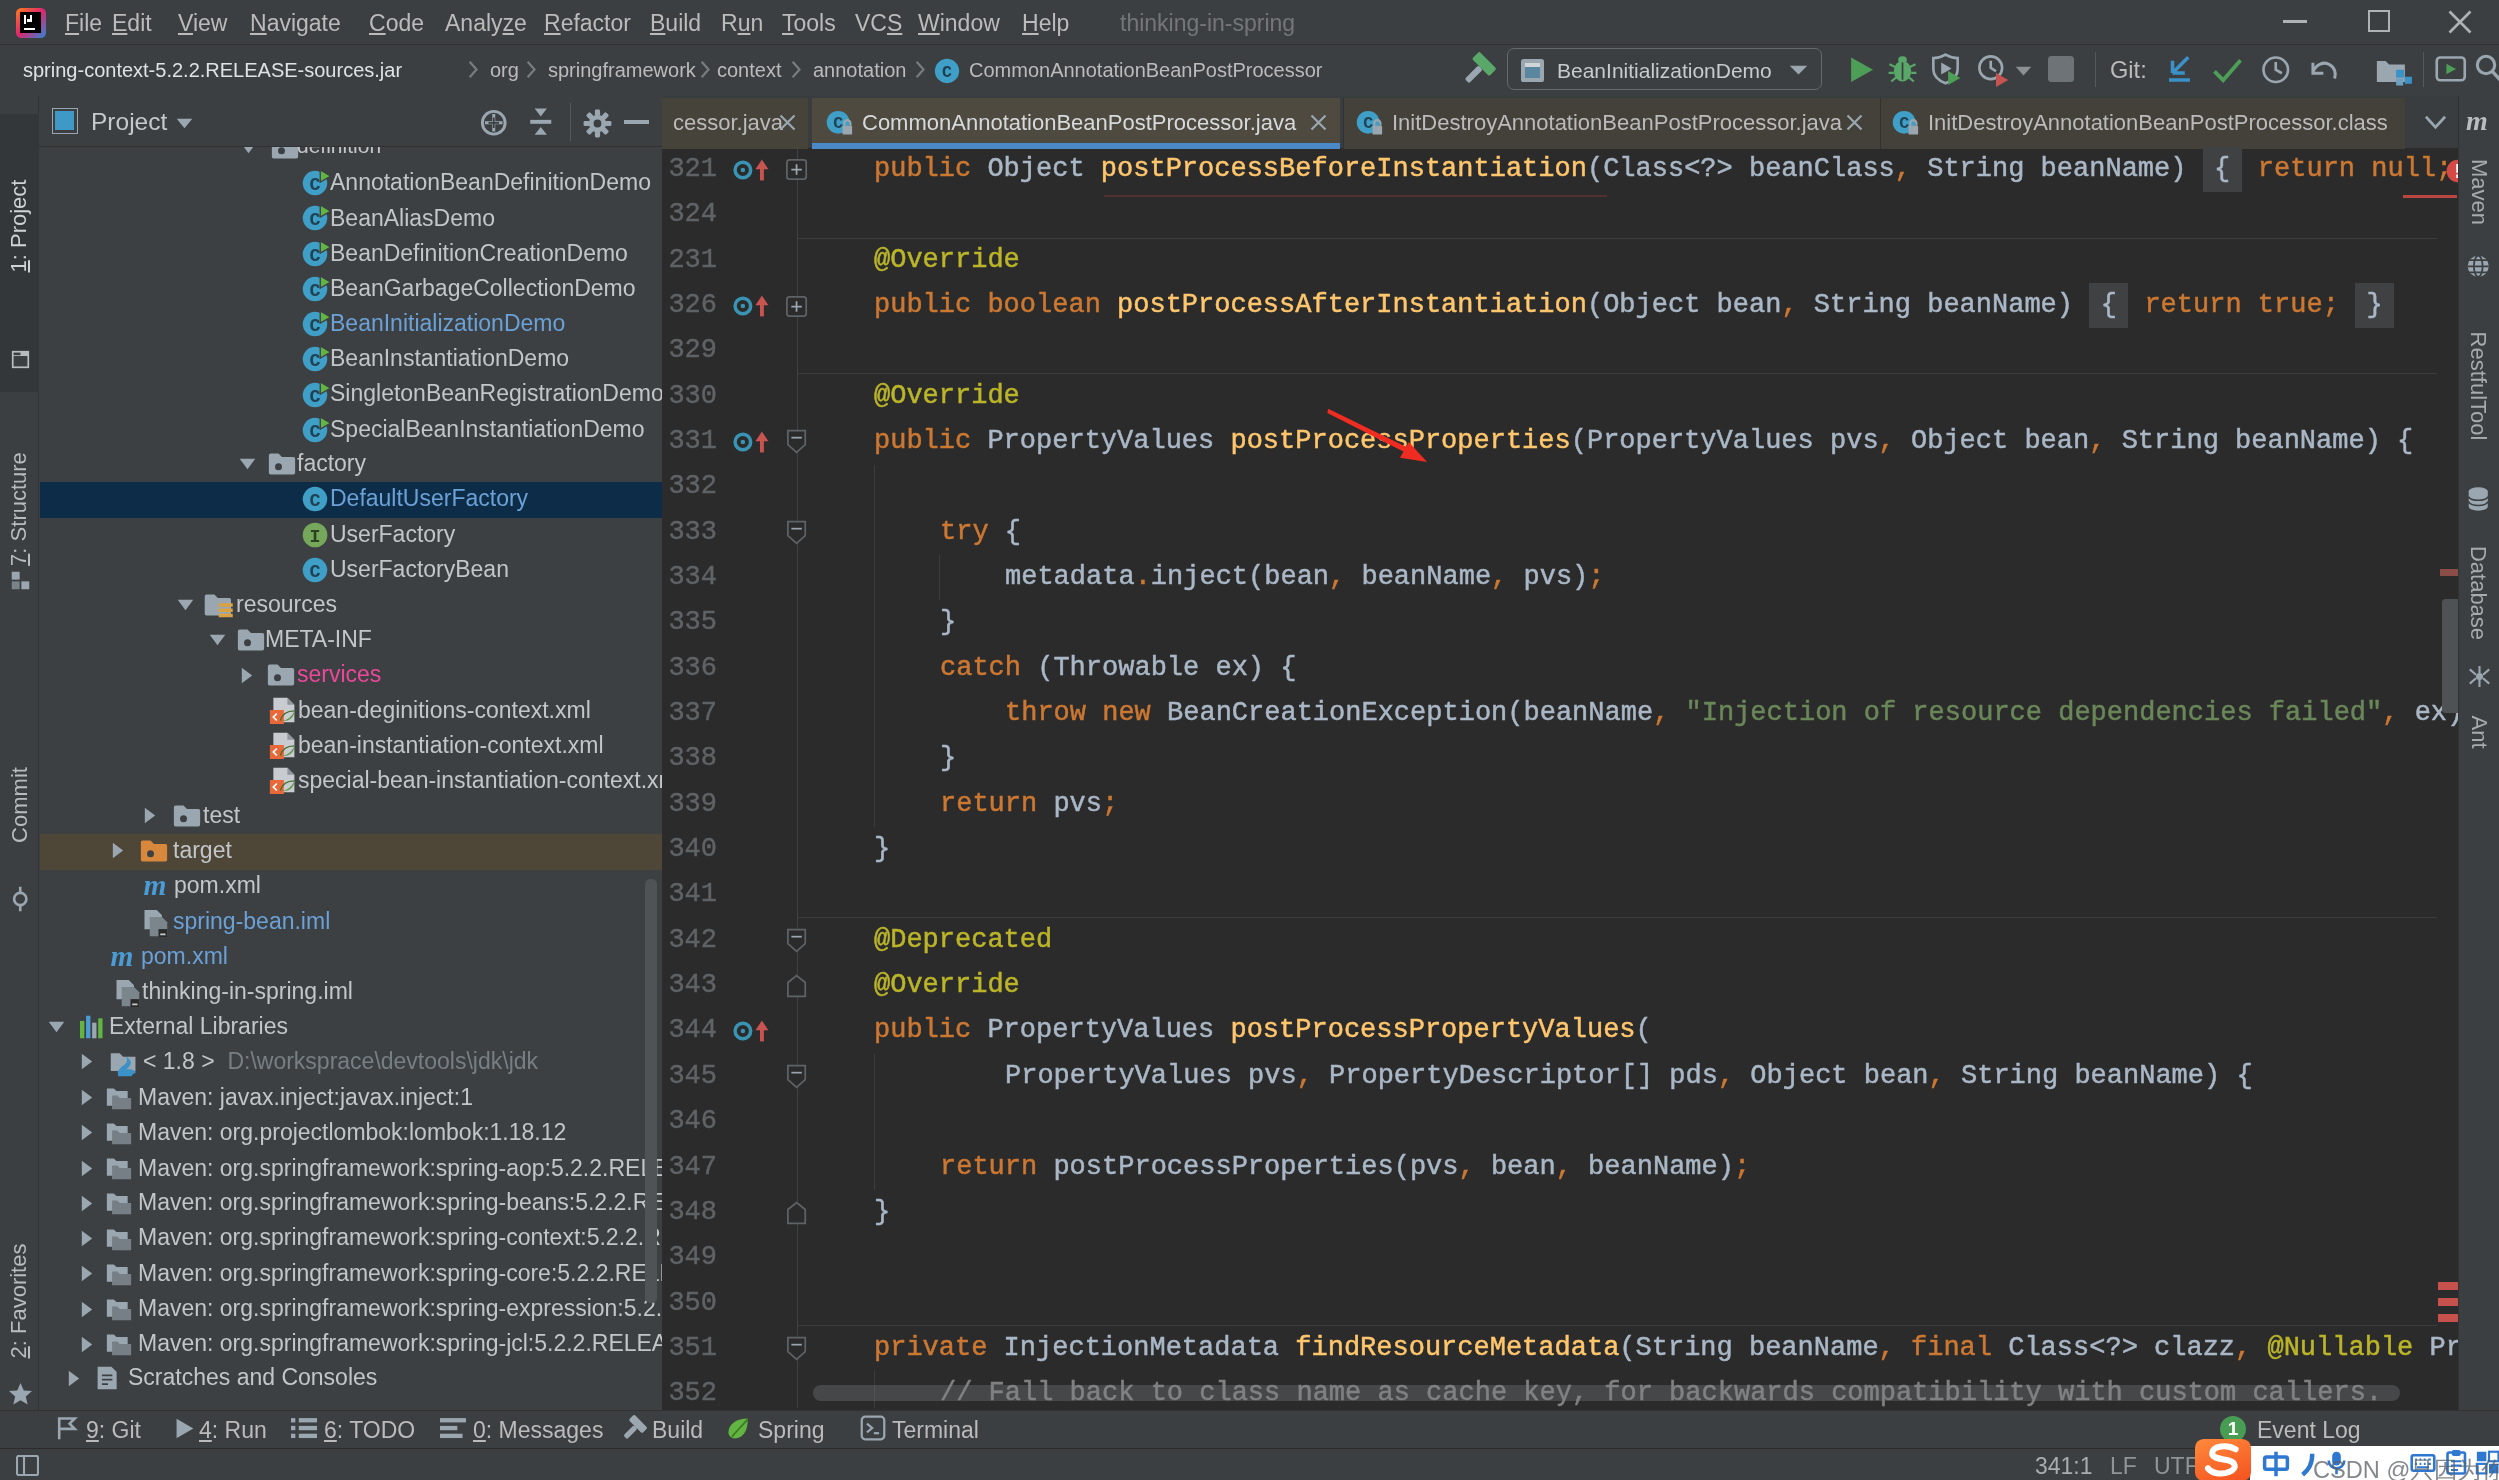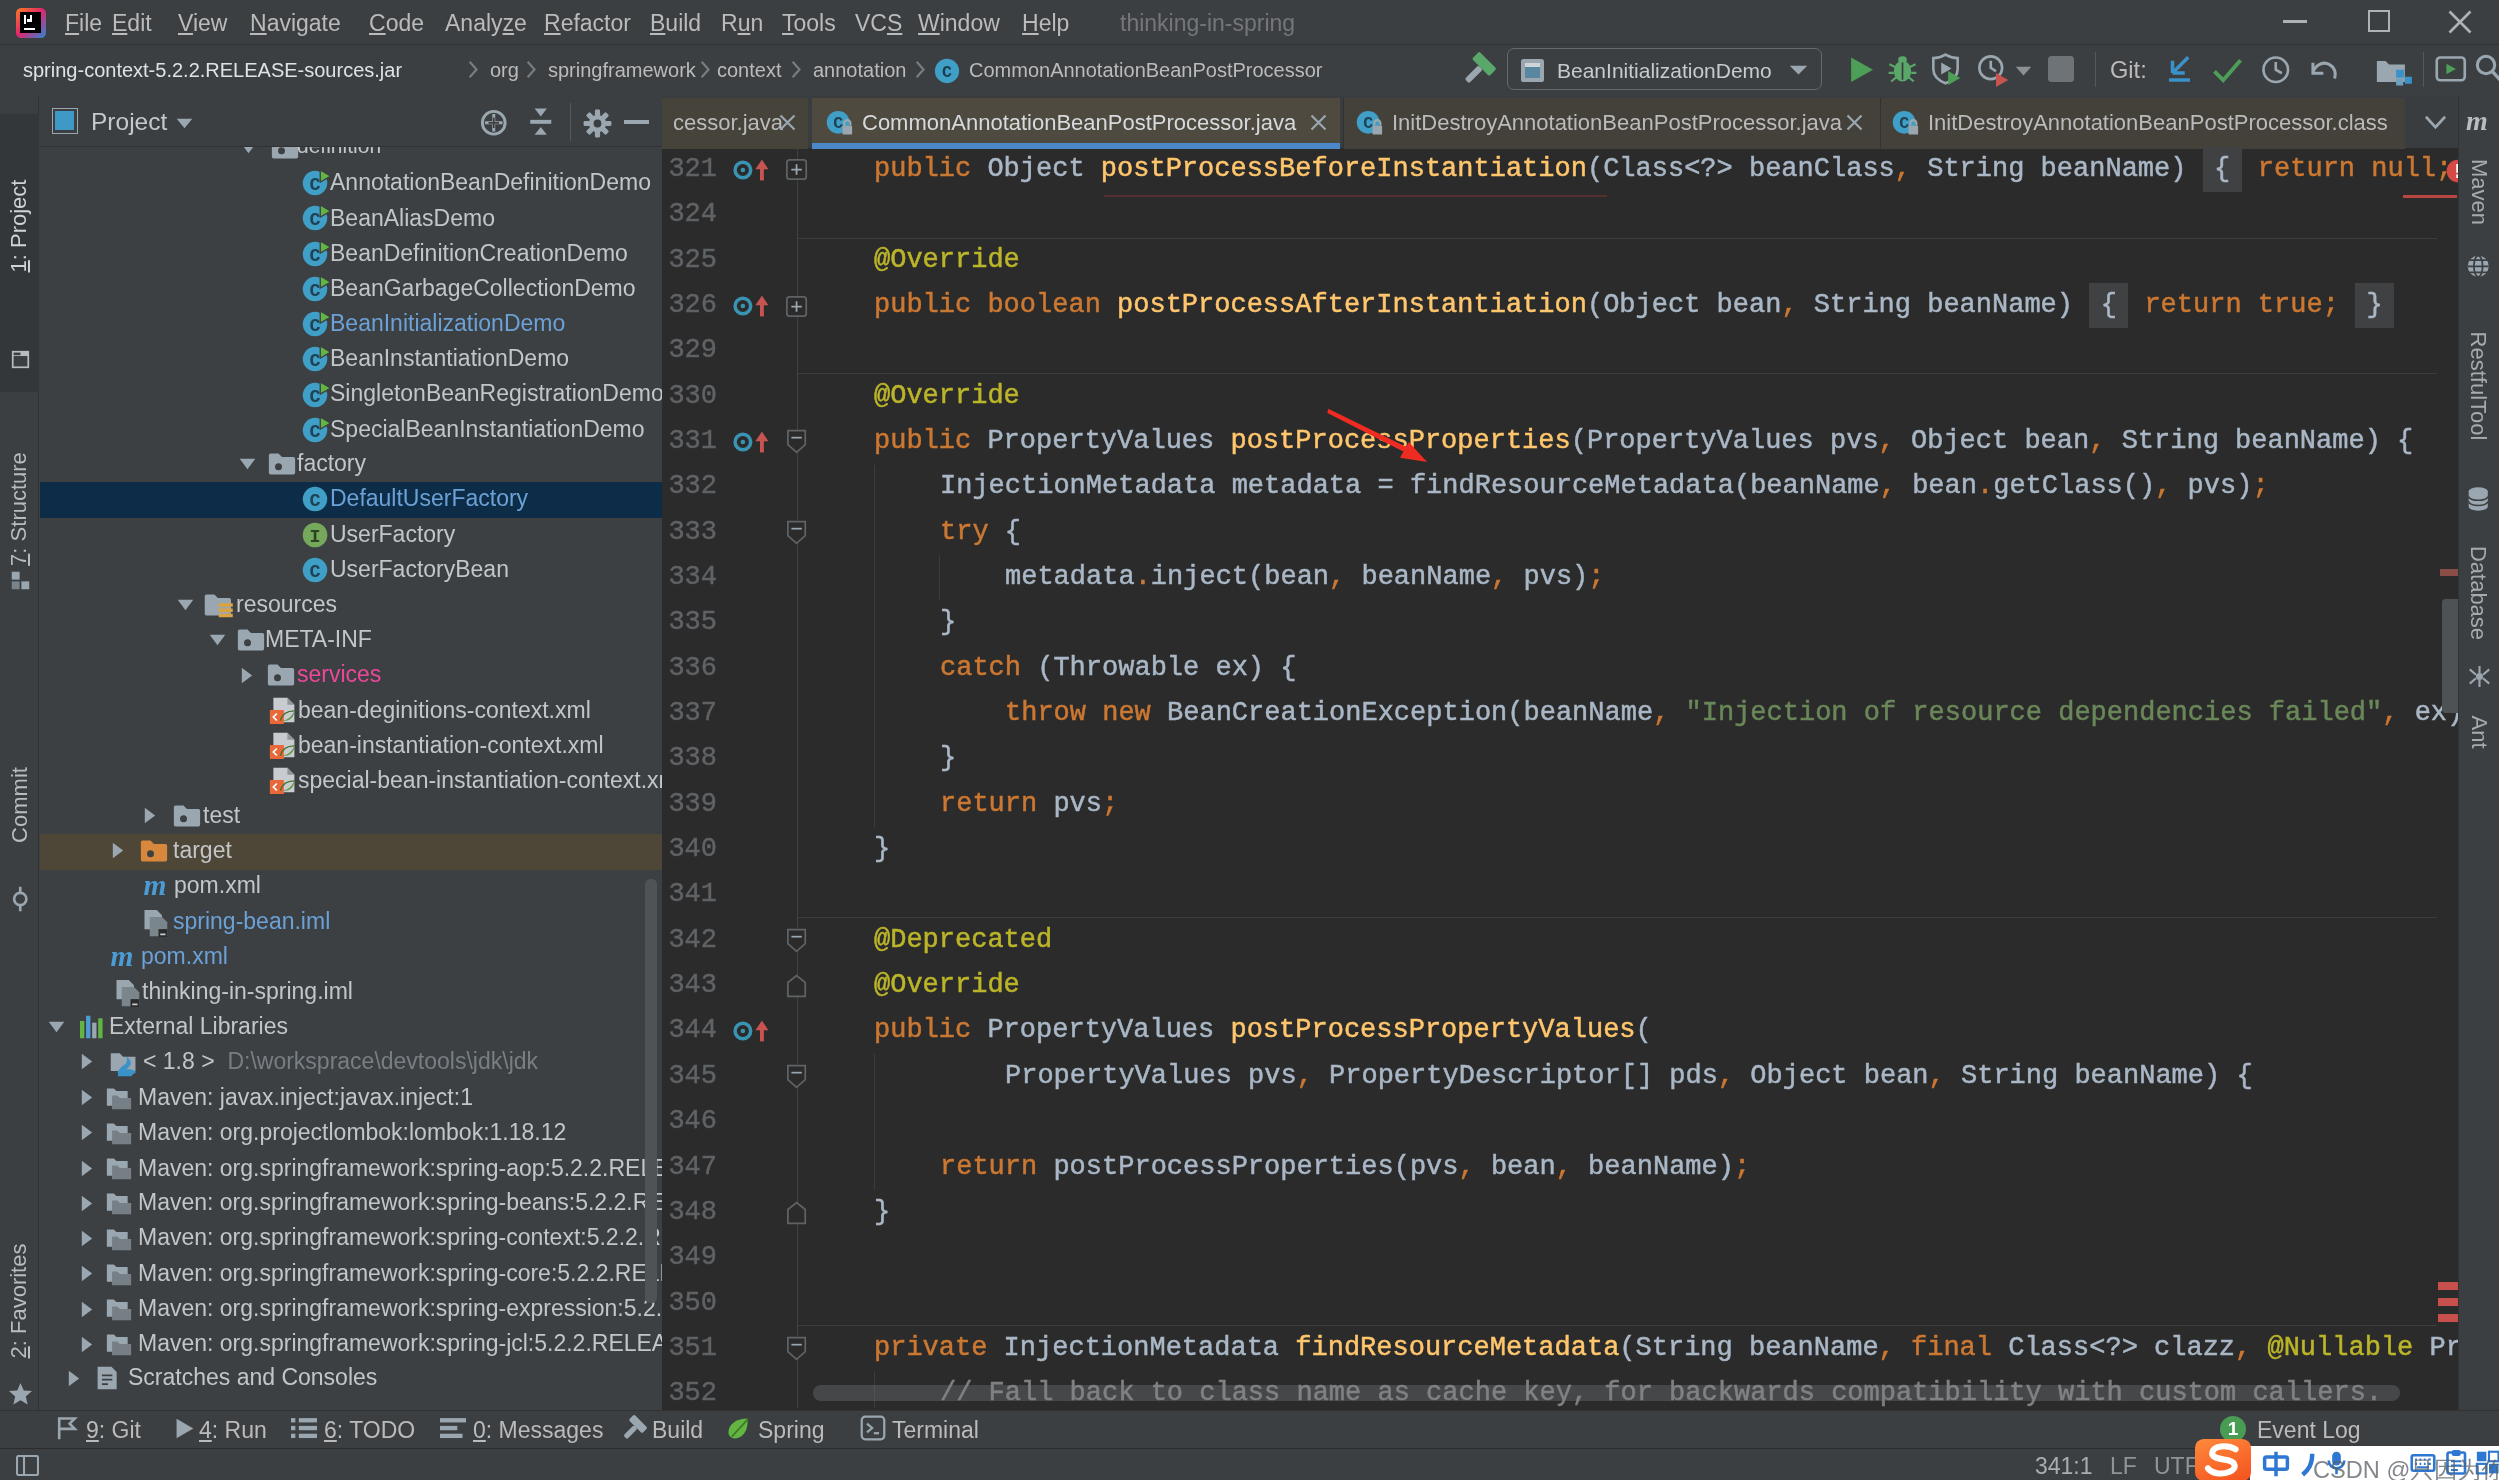--- a/index.html
+++ b/index.html
@@ -198,21 +198,21 @@
       <circle cx="11" cy="15" r="9" fill="none" stroke="#3994b3" stroke-width="4"></circle>
       <circle cx="11" cy="15" r="2.6" fill="#3994b3"></circle>
       <path d="M33 27 L33 10" stroke="#c75450" stroke-width="4.5"></path>
       <path d="M33 3 L25.5 14 L40.5 14 Z" fill="#c75450"></path>
     </svg>
 <svg class="abs" style="left:786px;top:159px" width="22" height="22" viewBox="0 0 25 25">
       <rect x="1" y="1" width="22" height="22" rx="3" fill="#2b2b2b" stroke="#5f6366" stroke-width="2"></rect>
       <path d="M6 12 L18 12 M12 6 L12 18" stroke="#9aa7b0" stroke-width="2"></path>
     </svg>
 <div class="abs ln" style="left:634px;top:192px">324</div>
-<div class="abs ln" style="left:634px;top:238px">325</div>
+<div class="abs ln" style="left:634px;top:238px">231</div>
 <div class="abs code" style="left:874px;top:238px"><span class="an">@Override</span></div>
 <div class="abs ln" style="left:634px;top:283px">326</div>
 <div class="abs code" style="left:874px;top:283px"><span class="k">public</span> <span class="k">boolean</span> <span class="mth">postProcessAfterInstantiation</span>(Object bean<span class="k">,</span> String beanName) <span class="fold">{</span> <span class="k">return</span> <span class="k">true</span><span class="k">;</span> <span class="fold">}</span></div>
 <svg class="abs" style="left:733px;top:293px" width="44" height="26" viewBox="0 0 50 30">
       <circle cx="11" cy="15" r="9" fill="none" stroke="#3994b3" stroke-width="4"></circle>
       <circle cx="11" cy="15" r="2.6" fill="#3994b3"></circle>
       <path d="M33 27 L33 10" stroke="#c75450" stroke-width="4.5"></path>
       <path d="M33 3 L25.5 14 L40.5 14 Z" fill="#c75450"></path>
     </svg>
 <svg class="abs" style="left:786px;top:296px" width="22" height="22" viewBox="0 0 25 25">
@@ -228,21 +228,20 @@
       <circle cx="11" cy="15" r="9" fill="none" stroke="#3994b3" stroke-width="4"></circle>
       <circle cx="11" cy="15" r="2.6" fill="#3994b3"></circle>
       <path d="M33 27 L33 10" stroke="#c75450" stroke-width="4.5"></path>
       <path d="M33 3 L25.5 14 L40.5 14 Z" fill="#c75450"></path>
     </svg>
 <svg class="abs" style="left:786px;top:429px" width="22" height="26" viewBox="0 0 25 30">
       <path d="M2 2 L22 2 L22 18 L12 27 L2 18 Z" fill="#2b2b2b" stroke="#5f6366" stroke-width="2"></path>
       <path d="M6 10 L18 10" stroke="#9aa7b0" stroke-width="2"></path>
     </svg>
 <div class="abs ln" style="left:634px;top:464px">332</div>
-<div class="abs code" style="left:940px;top:464px">InjectionMetadata metadata = findResourceMetadata(beanName<span class="k">,</span> bean<span class="k">.</span>getClass()<span class="k">,</span> pvs)<span class="k">;</span></div>
 <div class="abs ln" style="left:634px;top:510px">333</div>
 <div class="abs code" style="left:940px;top:510px"><span class="k">try</span> {</div>
 <svg class="abs" style="left:786px;top:520px" width="22" height="26" viewBox="0 0 25 30">
       <path d="M2 2 L22 2 L22 18 L12 27 L2 18 Z" fill="#2b2b2b" stroke="#5f6366" stroke-width="2"></path>
       <path d="M6 10 L18 10" stroke="#9aa7b0" stroke-width="2"></path>
     </svg>
 <div class="abs ln" style="left:634px;top:555px">334</div>
 <div class="abs code" style="left:1005px;top:555px">metadata<span class="k">.</span>inject(bean<span class="k">,</span> beanName<span class="k">,</span> pvs)<span class="k">;</span></div>
 <div class="abs ln" style="left:634px;top:600px">335</div>
 <div class="abs code" style="left:940px;top:600px">}</div>

